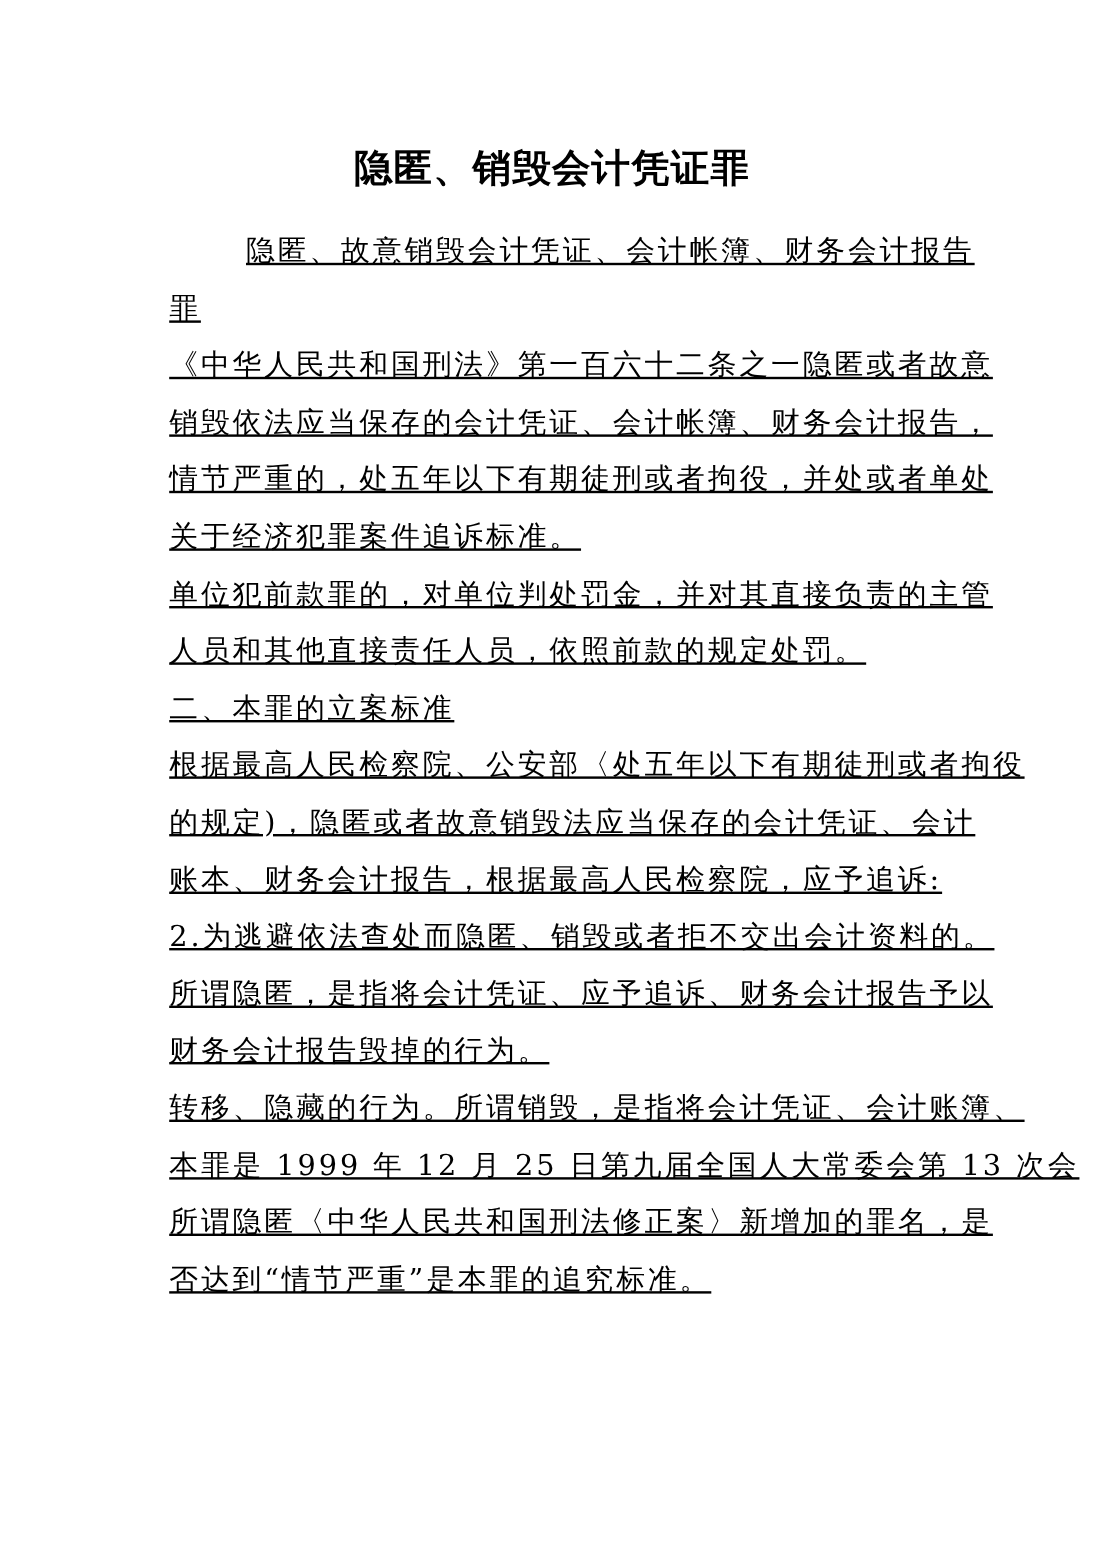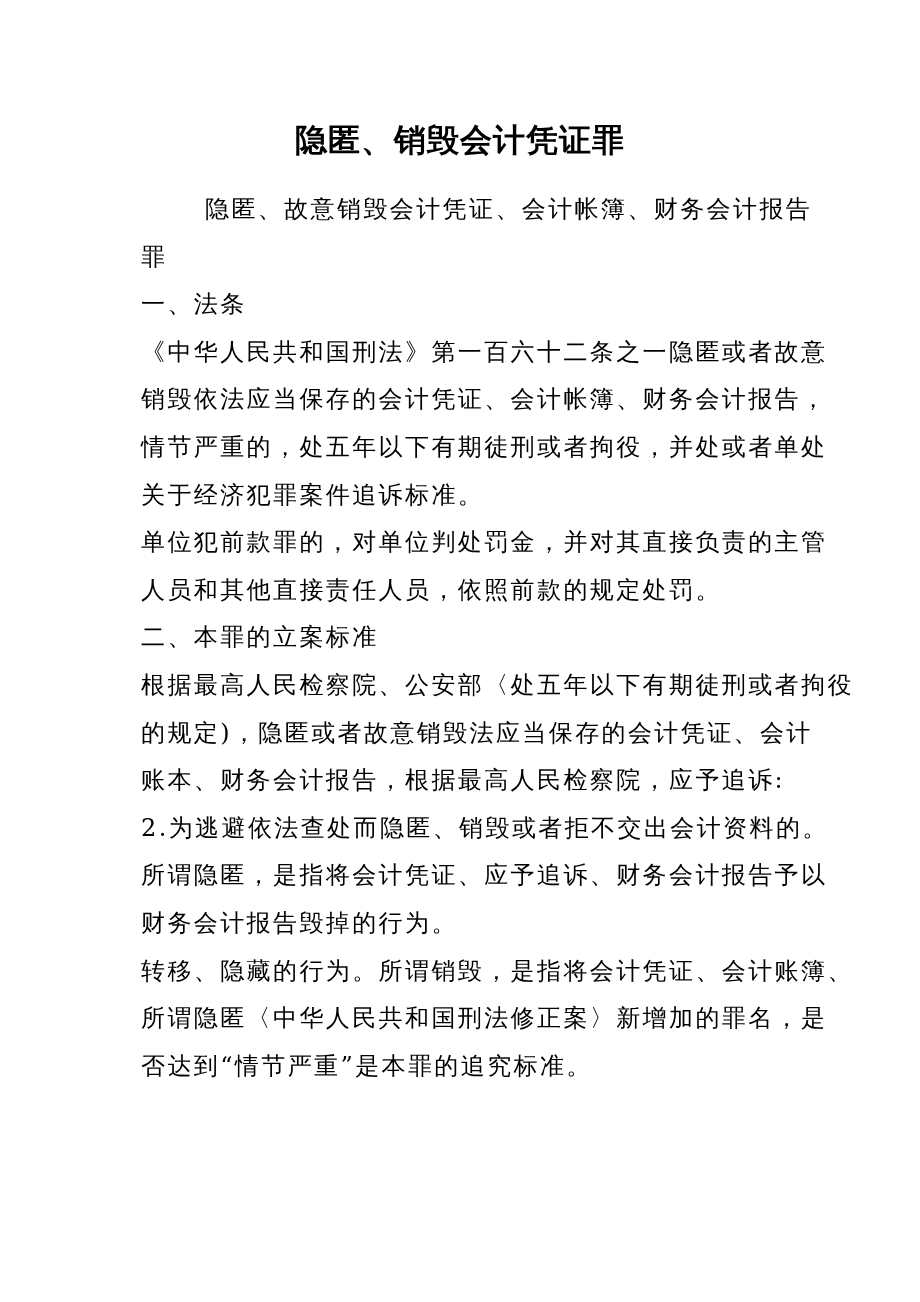--- a/index.html
+++ b/index.html
@@ -41,45 +41,46 @@
       top: 186px;
       width: 650px;
     }
     .line {
       display: block;
       height: 47.6px;
       line-height: 47.6px;
       font-size: 24px;
       white-space: nowrap;
       letter-spacing: 2.4px;
+      text-decoration: underline;
     }
     .indent {
       padding-left: 64px;
     }
   </style>
 </head>
 <body>
 
 <div class="page">
   <div class="title">隐匿、销毁会计凭证罪</div>
 
   <div class="body">
     <span class="line indent">隐匿、故意销毁会计凭证、会计帐簿、财务会计报告</span>
     <span class="line">罪</span>
-    <span class="line">一、法条</span>
     <span class="line">《中华人民共和国刑法》第一百六十二条之一隐匿或者故意</span>
     <span class="line">销毁依法应当保存的会计凭证、会计帐簿、财务会计报告，</span>
     <span class="line">情节严重的，处五年以下有期徒刑或者拘役，并处或者单处</span>
     <span class="line">关于经济犯罪案件追诉标准。</span>
     <span class="line">单位犯前款罪的，对单位判处罚金，并对其直接负责的主管</span>
     <span class="line">人员和其他直接责任人员，依照前款的规定处罚。</span>
     <span class="line">二、本罪的立案标准</span>
     <span class="line">根据最高人民检察院、公安部〈处五年以下有期徒刑或者拘役</span>
     <span class="line">的规定)，隐匿或者故意销毁法应当保存的会计凭证、会计</span>
     <span class="line">账本、财务会计报告，根据最高人民检察院，应予追诉:</span>
     <span class="line">2.为逃避依法查处而隐匿、销毁或者拒不交出会计资料的。</span>
     <span class="line">所谓隐匿，是指将会计凭证、应予追诉、财务会计报告予以</span>
     <span class="line">财务会计报告毁掉的行为。</span>
     <span class="line">转移、隐藏的行为。所谓销毁，是指将会计凭证、会计账簿、</span>
+    <span class="line">本罪是 1999 年 12 月 25 日第九届全国人大常委会第 13 次会</span>
     <span class="line">所谓隐匿〈中华人民共和国刑法修正案〉新增加的罪名，是</span>
     <span class="line">否达到“情节严重”是本罪的追究标准。</span>
   </div>
 </div>
 
 </body></html>

